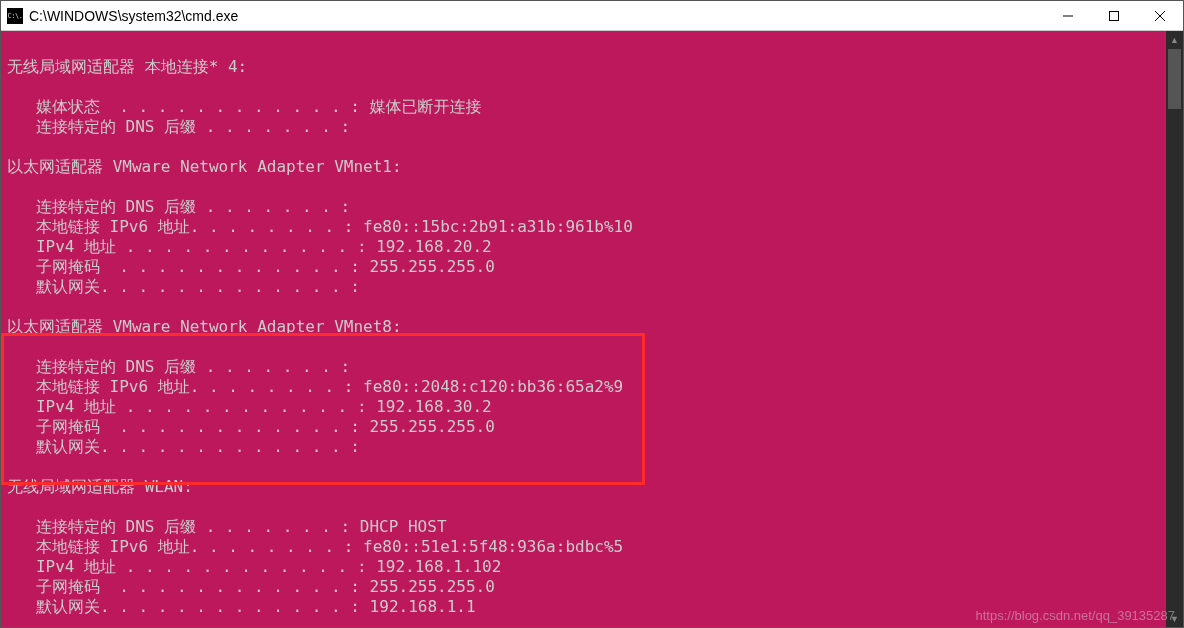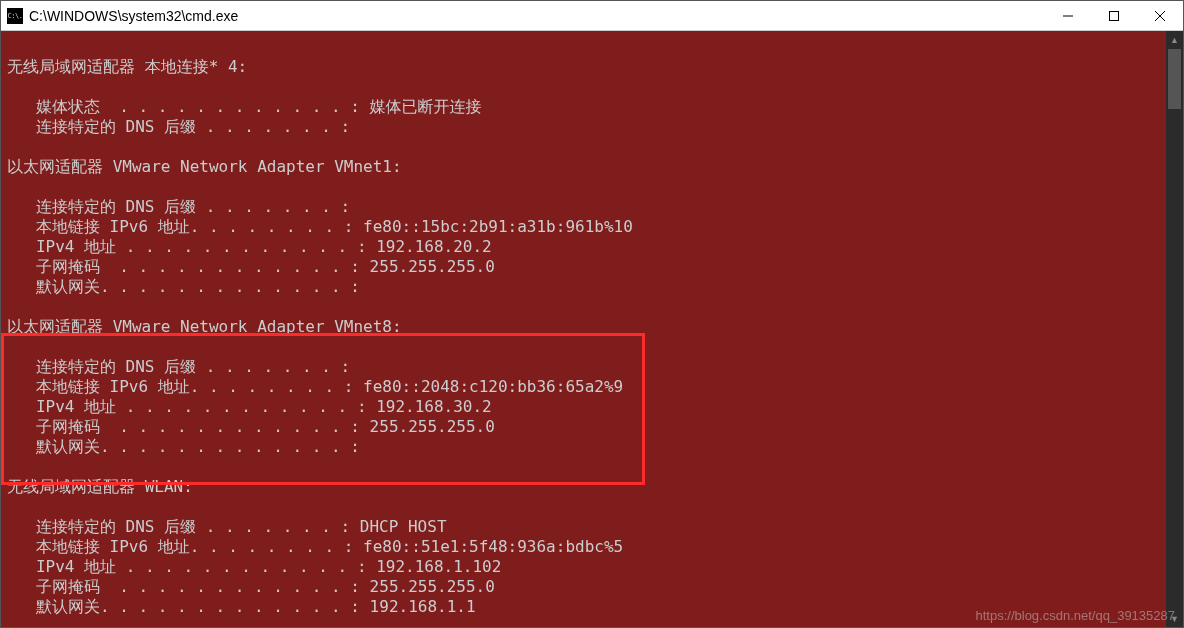--- a/index.html
+++ b/index.html
@@ -61,21 +61,21 @@
       cursor: pointer;
     }
     .terminal-wrapper {
       flex: 1;
       display: flex;
       background: #000;
       position: relative;
     }
     .terminal {
       flex: 1;
-      background: #7f1d1d;
+      background: #be185d;
       color: #ccc;
       font-family: "NSimSun","SimSun","Consolas",monospace;
       font-size: 16px;
       line-height: 20px;
       padding: 6px 14px 6px 6px;
       white-space: pre;
       overflow: hidden;
       position: relative;
     }
     .scrollbar {

